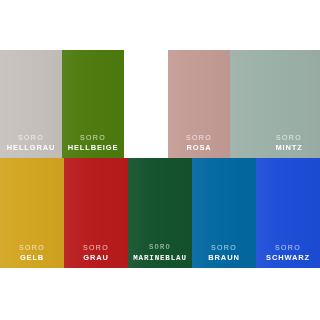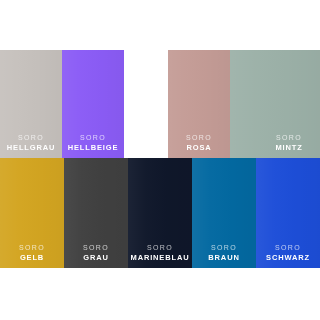--- a/index.html
+++ b/index.html
@@ -111,21 +111,21 @@
 
   <div class="swatch-grid">
 
     <div class="swatch-row row-top">
 
       <div class="swatch light-type" style="background-color: rgb(198, 193, 189);">
         <span class="brand">SORO</span>
         <span class="cname">HELLGRAU</span>
       </div>
 
-      <div class="swatch light-type" style="background-color: #8b5cf6;">
+      <div class="swatch light-type" style="background-color: #4d7c0f;">
         <span class="brand">SORO</span>
         <span class="cname">HELLBEIGE</span>
       </div>
 
       <div class="swatch light-type" style="background-color: rgb(196, 156, 150); margin-left: 44px;">
         <span class="brand">SORO</span>
         <span class="cname">ROSA</span>
       </div>
 
       <div class="swatch light-type" style="background-color: rgb(156, 177, 168); padding-left: 28px;">
@@ -135,26 +135,26 @@
 
     </div>
 
     <div class="swatch-row row-bottom">
 
       <div class="swatch light-type" style="background-color: rgb(211, 165, 33); text-align: center;">
         <span class="brand">SORO</span>
         <span class="cname">GELB</span>
       </div>
 
-      <div class="swatch light-type" style="background-color: #404040;">
+      <div class="swatch light-type" style="background-color: #b91c1c;">
         <span class="brand">SORO</span>
         <span class="cname">GRAU</span>
       </div>
 
-      <div class="swatch dark-type" style="background-color: #0f172a;">
+      <div class="swatch dark-type" style="background-color: #14532d; font-family: Liberation Mono, monospace;">
         <span class="brand">SORO</span>
         <span class="cname">MARINEBLAU</span>
       </div>
 
       <div class="swatch dark-type" style="background-color: #0369a1;">
         <span class="brand">SORO</span>
         <span class="cname">BRAUN</span>
       </div>
 
       <div class="swatch dark-type" style="background-color: #1d4ed8; text-align: center;">

